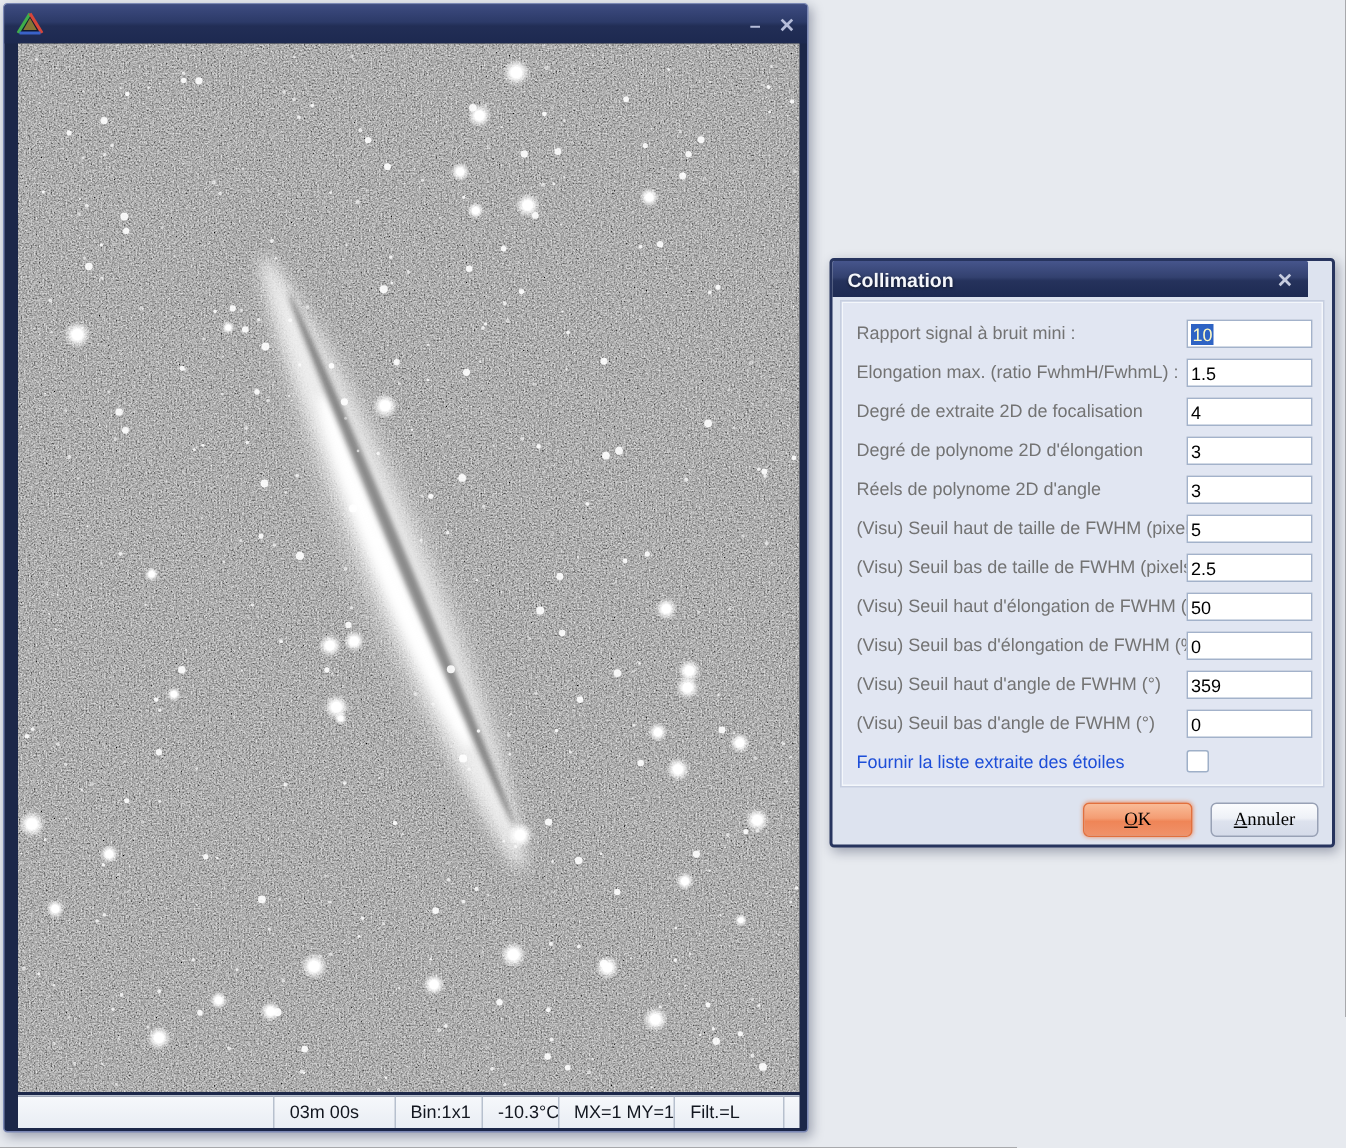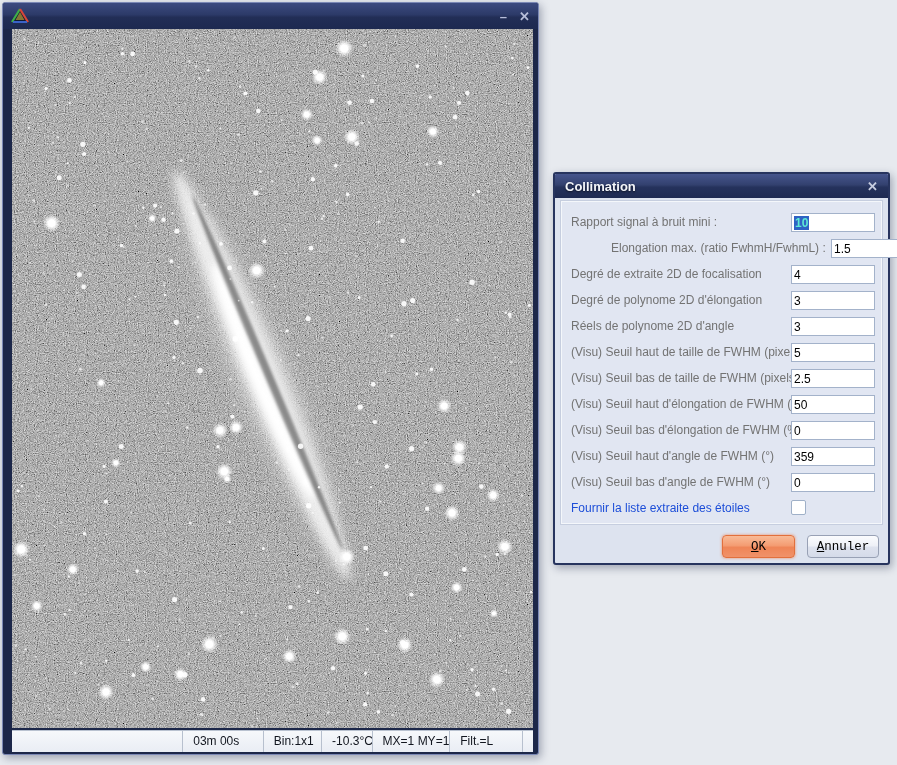--- a/index.html
+++ b/index.html
@@ -49,21 +49,21 @@
   .status-cell:last-child{border-right:none;flex:1;}
   
   .dialog{
     position:absolute;left:553px;top:172px;width:337px;height:393px;
     background:#dde3ef;
     border:2px solid #27345e;border-radius:3px;
     box-shadow:2px 3px 8px rgba(20,30,60,.35);
     box-sizing:border-box;
   }
   .dlg-titlebar{
-    position:absolute;left:0;top:0;right:0;height:24px;
+    position:absolute;left:0;top:0;right:16px;height:24px;
     background:linear-gradient(#46558c 0%,#33416f 45%,#25325c 55%,#1e2a52 100%);
     border-radius:1px 1px 0 0;
     display:flex;align-items:center;padding:0 10px;box-sizing:border-box;
   }
   .dlg-title{color:#f4f6fb;font-size:13px;font-weight:bold;text-shadow:0 1px 2px rgba(0,0,0,.6);}
   .dlg-close{margin-left:auto;color:#c7cde0;font-size:13px;font-weight:bold;cursor:default;}
   .dlg-panel{
     position:absolute;left:5px;top:26px;width:323px;height:325px;
     background:#e1e6f2;
     border:1px solid #c6cedf;
@@ -74,33 +74,33 @@
   .field-row .lbl{
     position:absolute;left:10px;top:0;line-height:19px;
     font-size:12px;color:#737373;white-space:nowrap;
   }
   .input{
     position:absolute;left:230px;top:0;width:84px;height:19px;
     background:#ffffff;border:1px solid #a3b2ca;box-sizing:border-box;
     font-size:12px;line-height:16px;padding:1px 2px;color:#000;
     overflow:hidden;
   }
-  .input .sel{background:#2e63c4;color:#5eead4;padding:0 1px;font-weight:bold;}
+  .input .sel{background:#2e63c4;color:#fef9c3;padding:0 1px;}
   .chk-row{position:absolute;left:0;right:0;top:297px;height:20px;}
   .chk-row .lbl{
     position:absolute;left:10px;top:0;line-height:20px;
     font-size:12px;color:#1d4ed8;white-space:nowrap;
   }
   .checkbox{
     position:absolute;left:230px;top:2px;width:15px;height:15px;
     background:#fff;border:1px solid #9fb0c8;box-sizing:border-box;border-radius:2px;
   }
   .btn{
     position:absolute;height:23px;border-radius:4px;
-    font-family:Liberation Mono, monospace;font-size:12.5px;color:#000;
+    font-family:Liberation Serif, serif;font-size:12.5px;color:#000;
     display:flex;align-items:center;justify-content:center;cursor:default;
     padding:0;box-sizing:border-box;
   }
   .btn span{display:block;}
   .btn span::first-letter{text-decoration:underline;}
   .btn-ok{
     left:167px;top:361px;width:73px;
     background:linear-gradient(#f9bb97 0%,#f49d73 45%,#ef8557 55%,#f0926a 100%);
     border:1px solid #e2703d;
     box-shadow:0 0 3px rgba(240,130,80,.9);
@@ -639,21 +639,21 @@
 
     <div class="dlg-panel" id="dlgPanel">
       <div class="chk-row">
         <span class="lbl">Fournir la liste extraite des étoiles</span>
         <span class="checkbox"></span>
       </div>
     <div class="field-row" style="top: 12px;">
           <span class="lbl">Rapport signal à bruit mini :</span>
           <span class="input"><span class="sel">10</span></span>
         </div>
-        <div class="field-row" style="top: 38px; margin-left: 40px;">
+        <div class="field-row" style="top: 38px;">
           <span class="lbl">Elongation max. (ratio FwhmH/FwhmL) :</span>
           <span class="input"><span>1.5</span></span>
         </div>
         <div class="field-row" style="top: 64px;">
           <span class="lbl">Degré de extraite 2D de focalisation</span>
           <span class="input"><span>4</span></span>
         </div>
         <div class="field-row" style="top: 90px;">
           <span class="lbl">Degré de polynome 2D d'élongation</span>
           <span class="input"><span>3</span></span>

